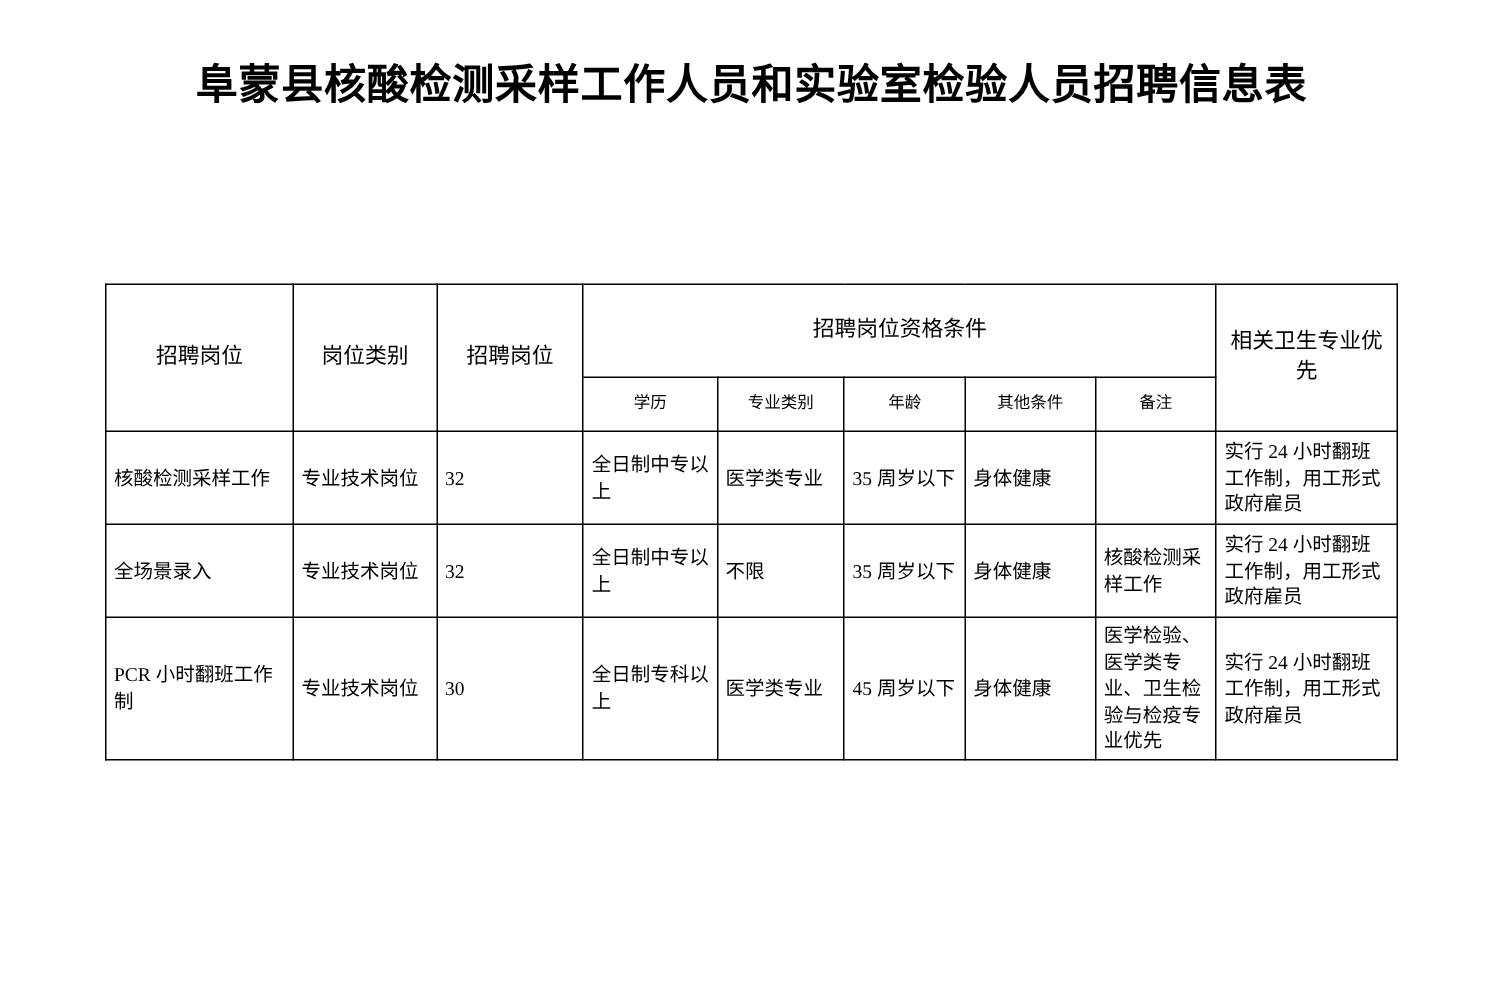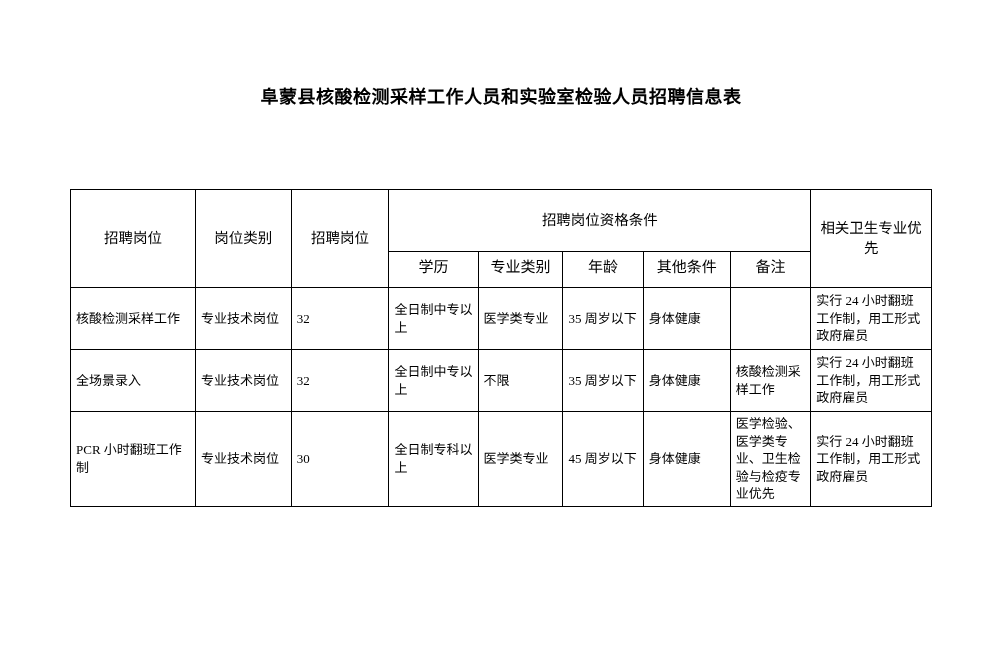--- a/index.html
+++ b/index.html
@@ -16,25 +16,25 @@
     overflow: hidden;
   }
   .page {
     width: 1002px;
     height: 665px;
     position: relative;
     box-sizing: border-box;
   }
   .doc-title {
     text-align: center;
-    font-size: 18px;
+    font-size: 28px;
     font-weight: bold;
     letter-spacing: 0.5px;
     margin: 0;
-    padding-top: 82px;
+    padding-top: 34px;
     font-family: "Liberation Sans", "DejaVu Sans", sans-serif;
   }
   .table-wrap {
     position: absolute;
     left: 70px;
     top: 189px;
     width: 862px;
   }
   table.main {
     border-collapse: collapse;
@@ -51,22 +51,22 @@
   }
   .hdr {
     text-align: center;
     font-weight: bold;
     font-size: 14.5px;
     font-family: "Liberation Sans", "DejaVu Sans", sans-serif;
   }
   .sub-hdr {
     text-align: center;
     font-weight: bold;
-    font-size: 15px;
-    font-family: Liberation Mono, monospace;
+    font-size: 11px;
+    font-family: Liberation Sans, sans-serif;
   }
   .c-center { text-align: left; }
   .c-left { text-align: left; }
   .cell { font-size: 13px; }
   
   col.c1 { width: 115px; }
   col.c2 { width: 88px; }
   col.c3 { width: 90px; }
   col.c4 { width: 82px; }
   col.c5 { width: 78px; }

